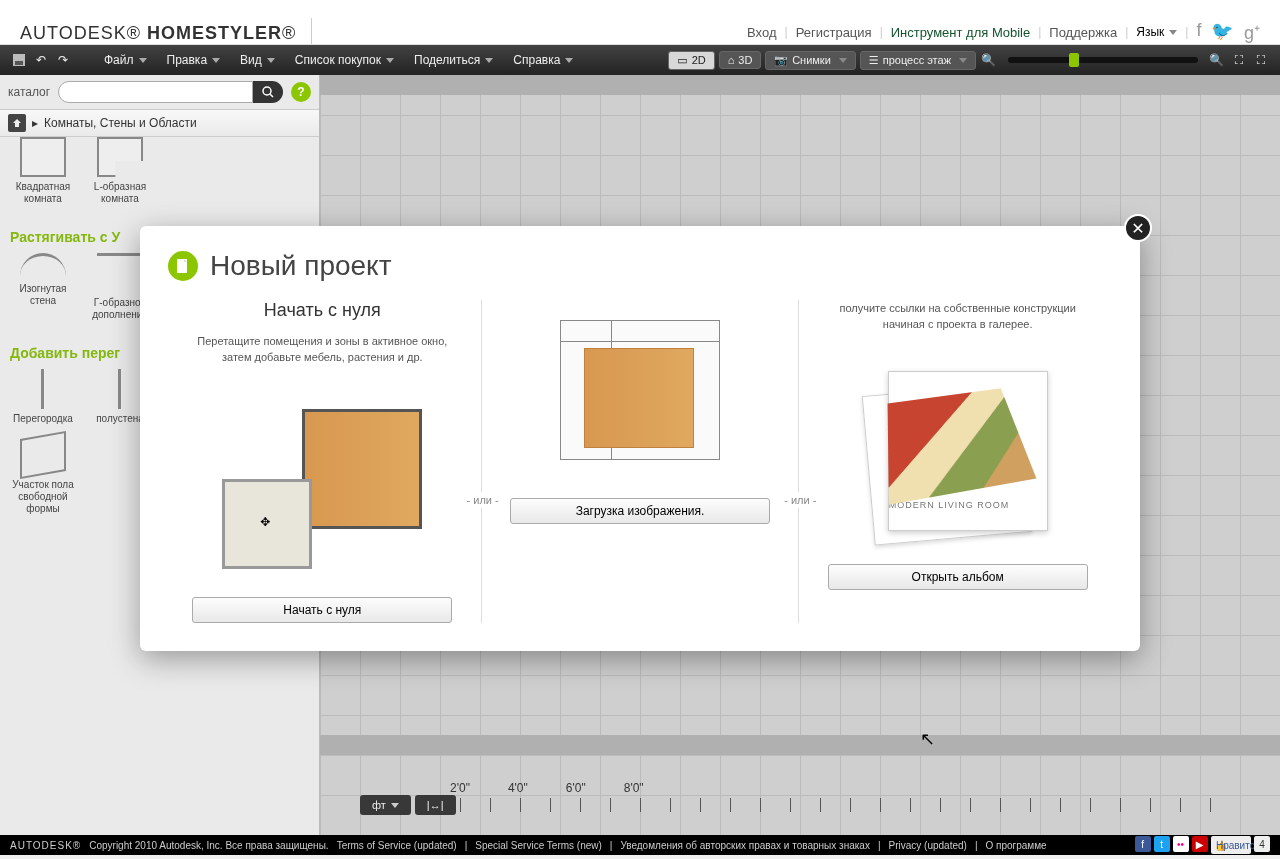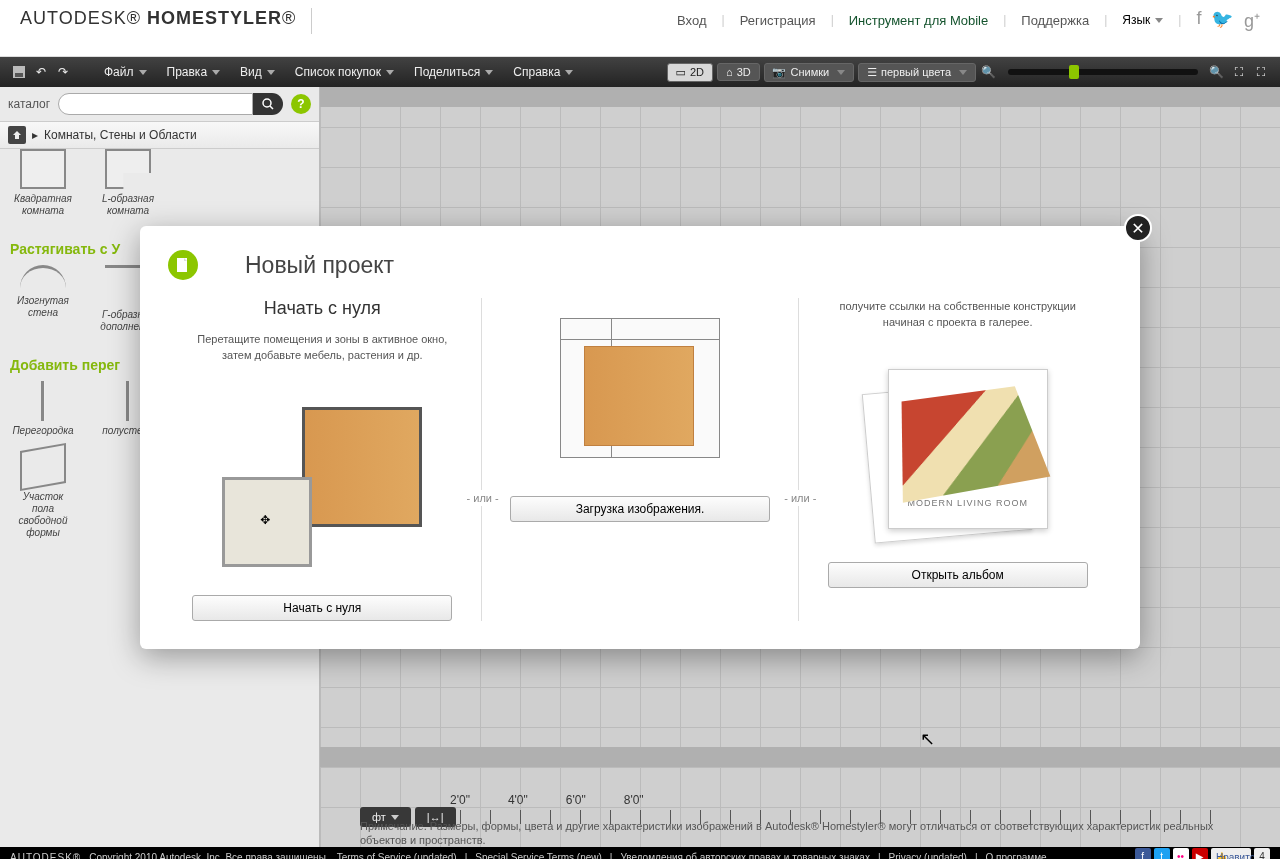--- a/index.html
+++ b/index.html
@@ -1,23 +1,23 @@
 <!DOCTYPE html>
 <html><head>
 <meta charset="utf-8">
 <style>
 * { margin: 0; padding: 0; box-sizing: border-box; }
 body { font-family: Arial, sans-serif; font-size: 12px; overflow: hidden; width: 1280px; height: 859px; background: #f0f0f0; position: relative; }
 
 
-.top-header { height: 57px; background: #fff; display: flex; align-items: flex-start; padding: 8px 20px; border-bottom: 1px solid #ddd; }
+.top-header { height: 45px; background: #fff; display: flex; align-items: flex-end; padding: 0 20px; border-bottom: 1px solid #ddd; }
 .logo { font-size: 18px; letter-spacing: 1px; color: #323232; font-weight: 300; }
 .logo b { font-weight: 700; }
 .top-divider { height: 26px; width: 1px; background: #ccc; margin: 0 15px; }
-.top-nav { margin-left: auto; display: flex; align-items: center; gap: 15px; }
+.top-nav { margin-left: auto; display: flex; align-items: center; gap: 8px; }
 .top-nav a { color: #555; text-decoration: none; font-size: 13px; cursor: pointer; }
 .top-nav a.green { color: #14532d; }
 .top-nav .sep { color: #ccc; }
 .social-icons { display: flex; gap: 10px; color: #999; font-size: 18px; }
 .lang-drop { display: flex; align-items: center; gap: 5px; }
 .caret { width: 0; height: 0; border-left: 4px solid transparent; border-right: 4px solid transparent; border-top: 5px solid #888; }
 
 
 .menubar { height: 30px; background: linear-gradient(#424242,#232323); display: flex; align-items: center; padding: 0 8px; gap: 0; color: #eee; font-size: 12px; }
 .menubar .micon { width: 22px; height: 22px; display: flex; align-items: center; justify-content: center; cursor: pointer; }
@@ -36,21 +36,21 @@
 .searchrow .catalog-label { color: #555; font-size: 12px; }
 .searchrow .searchwrap { flex: 1; display: flex; }
 .searchrow input { flex: 1; height: 22px; border: 1px solid #aaa; border-radius: 11px 0 0 11px; padding: 0 10px; font-size: 12px; }
 .searchrow .sbtn { width: 30px; height: 22px; background: #333; display: flex; align-items: center; justify-content: center; border-radius: 0 11px 11px 0; cursor: pointer; }
 .searchrow .help { width: 20px; height: 20px; background: #8cc600; border-radius: 50%; display: flex; align-items: center; justify-content: center; color: #fff; font-weight: bold; cursor: pointer; }
 
 .breadcrumb { background: linear-gradient(#f8f8f8,#eaeaea); border-top: 1px solid #ccc; border-bottom: 1px solid #ccc; height: 28px; display: flex; align-items: center; padding: 0 8px; gap: 6px; font-size: 12px; color: #333; }
 .breadcrumb .home-icon { width: 18px; height: 18px; background: #444; border-radius: 2px; display: flex; align-items: center; justify-content: center; }
 
 .section-title { color: #85b80d; font-weight: bold; font-size: 14px; padding: 14px 10px 8px; }
-.tool-row { display: flex; gap: 23px; padding: 0 12px 10px; font-style: italic; }
+.tool-row { display: flex; gap: 15px; padding: 0 12px 10px; }
 .tool { display: flex; flex-direction: column; align-items: center; gap: 4px; cursor: pointer; width: 62px; }
 .tool .ticon { width: 46px; height: 40px; border: 2px solid #888; background: #eee; }
 .tool .tlabel { font-size: 10px; text-align: center; color: #444; line-height: 12px; }
 .tool.lshape .ticon { clip-path: polygon(0 0, 100% 0, 100% 60%, 40% 60%, 40% 100%, 0 100%); }
 .tool.wall-arc .ticon { border: none; border-top: 3px solid #888; border-radius: 23px 23px 0 0; height: 26px; background: none; }
 .tool.wall-g .ticon { border: none; border-top: 3px solid #888; border-right: 3px solid #888; background: none; }
 .tool.part .ticon { border: none; border-left: 3px solid #888; width: 4px; margin: 0 auto; }
 .tool.freeform .ticon { border: 2px solid #888; transform: skewY(-10deg); background: none; }
 
 
@@ -70,21 +70,21 @@
 .bottombar .soc { margin-left: auto; display: flex; gap: 3px; }
 .bottombar .soc span { width: 16px; height: 16px; font-size: 10px; display: flex; align-items: center; justify-content: center; border-radius: 2px; }
 .fblike { background: #eee; color: #3b5998; padding: 1px 5px; border-radius: 2px; display: flex; align-items: center; gap: 2px; font-size: 10px; }
 
 
 .modal-overlay { position: absolute; inset: 0; display: flex; align-items: flex-start; justify-content: center; z-index: 100; }
 .modal { margin-top: 226px; width: 1000px; background: #fff; border-radius: 6px; box-shadow: 0 8px 30px rgba(0,0,0,0.35); padding: 24px 28px 28px; position: relative; }
 .modal .close { position: absolute; top: -12px; right: -12px; width: 28px; height: 28px; background: #222; color: #fff; border-radius: 50%; display: flex; align-items: center; justify-content: center; font-size: 16px; cursor: pointer; border: 2px solid #fff; }
 .modal-header { display: flex; align-items: center; gap: 12px; margin-bottom: 18px; }
 .modal-header .hicon { width: 30px; height: 30px; background: #8cc600; border-radius: 50%; display: flex; align-items: center; justify-content: center; }
-.modal-header h2 { font-size: 23px; font-weight: 400; color: #444; margin-left: 35px; }
+.modal-header h2 { font-size: 28px; font-weight: 400; color: #444; }
 .modal-cols { display: flex; }
 .mcol { flex: 1; display: flex; flex-direction: column; align-items: center; position: relative; padding: 0 10px; }
 .mcol h3 { font-size: 18px; font-weight: 400; color: #333; margin-bottom: 12px; text-align: center; }
 .mcol p { font-size: 11px; color: #555; text-align: center; line-height: 16px; margin-bottom: 18px; min-height: 48px; padding: 0 6px; }
 .vsep { width: 1px; background: #ddd; margin: 0 4px; }
 .or-label { position: absolute; top: 150px; right: -24px; font-size: 11px; color: #888; background: #fff; padding: 2px; margin-top: 42px; }
 .mcol .illus { height: 180px; display: flex; align-items: center; justify-content: center; margin-bottom: 18px; }
 .mcol button { width: 260px; height: 26px; background: linear-gradient(#fdfdfd,#e8e8e8); border: 1px solid #aaa; border-radius: 3px; cursor: pointer; font-size: 12px; }
 
 
@@ -97,21 +97,21 @@
 .illus2 { position: relative; width: 160px; height: 140px; }
 .illus2 .plan { position: absolute; inset: 0; border: 1px solid #888; background: #fafafa; }
 .illus2 .plan::before, .illus2 .plan::after { content: ""; position: absolute; background: #888; }
 .illus2 .plan::before { top: 20px; left: 0; right: 0; height: 1px; }
 .illus2 .plan::after { top: 0; bottom: 0; left: 50px; width: 1px; }
 .illus2 .wood { position: absolute; top: 28px; left: 24px; width: 110px; height: 100px; background: linear-gradient(90deg,#d89850,#e0a860); border: 1px solid #c08040; }
 
 
 .illus3 { position: relative; width: 180px; height: 170px; }
 .illus3 .card-back { position: absolute; top: 18px; left: 0; width: 158px; height: 150px; background: #fff; border: 1px solid #ccc; box-shadow: 0 2px 4px rgba(0,0,0,0.15); transform: rotate(-5deg); }
-.illus3 .card-front { position: absolute; top: 0; right: 0; width: 160px; height: 160px; background: #fff; border: 1px solid #ccc; box-shadow: 0 2px 6px rgba(0,0,0,0.2); display: flex; flex-direction: column; align-items: center; }
+.illus3 .card-front { position: absolute; top: 0; right: 0; width: 160px; height: 160px; background: #fff; border: 1px solid #ccc; box-shadow: 0 2px 6px rgba(0,0,0,0.2); display: flex; flex-direction: column; }
 .illus3 .iso { width: 130px; height: 110px; margin-top: 10px; background: linear-gradient(135deg,#c74530 0 40%, #f0e0b0 40% 60%, #8aa050 60% 80%, #d0a060 80%); transform: perspective(200px) rotateX(30deg) rotateZ(-10deg); }
 .illus3 .caption { font-size: 9px; color: #777; letter-spacing: 1px; margin-top: 8px; }
 
 .cursor-pointer { position: absolute; top: 728px; left: 920px; z-index: 200; font-size: 18px; color: #000; pointer-events: none; }
 </style>
 </head>
 <body>
 
 <div class="top-header">
   <div class="logo">
@@ -172,21 +172,21 @@
       <span class="caret"></span>
     </div>
   <div class="mitem">
       <span>Справка</span>
       <span class="caret"></span>
     </div>
   <div class="spacer"></div>
   <div class="viewbtn active">▭ <span>2D</span></div>
   <div class="viewbtn">⌂ <span>3D</span></div>
   <div class="viewbtn">📷 <span>Снимки</span><span class="caret" style="margin-left:4px"></span></div>
-  <div class="viewbtn">☰ <span>первый цвета</span><span class="caret" style="margin-left:4px"></span></div>
+  <div class="viewbtn">☰ <span>процесс этаж</span><span class="caret" style="margin-left:4px"></span></div>
   <div class="micon">🔍</div>
   <div class="zoom-slider">
       <div class="thumb"></div>
     </div>
   <div class="micon">🔍</div>
   <div class="micon">⛶</div>
   <div class="micon">⛶</div>
 </div>
 
 <div class="main">
@@ -266,21 +266,20 @@
       <span>8'0"</span>
     </div>
     <div class="ruler">
       <div class="unitbtn">
           <span>фт</span>
           <span class="caret" style="border-top-color:#ccc"></span>
         </div>
       <div class="unitbtn">|↔|</div>
       <div class="rulebar"></div>
     </div>
-    <div class="footnote">Примечание. Размеры, формы, цвета и другие характеристики изображений в Autodesk® Homestyler® могут отличаться от соответствующих характеристик реальных объектов и пространств.</div>
   </div>
 </div>
 
 <div class="bottombar">
   <span class="ad-logo">AUTODESK®</span>
   <span>Copyright 2010 Autodesk, Inc. Все права защищены.</span>
   <a>Terms of Service (updated)</a> |
   <a>Special Service Terms (new)</a> |
   <a>Уведомления об авторских правах и товарных знаках</a> |
   <a>Privacy (updated)</a> |

